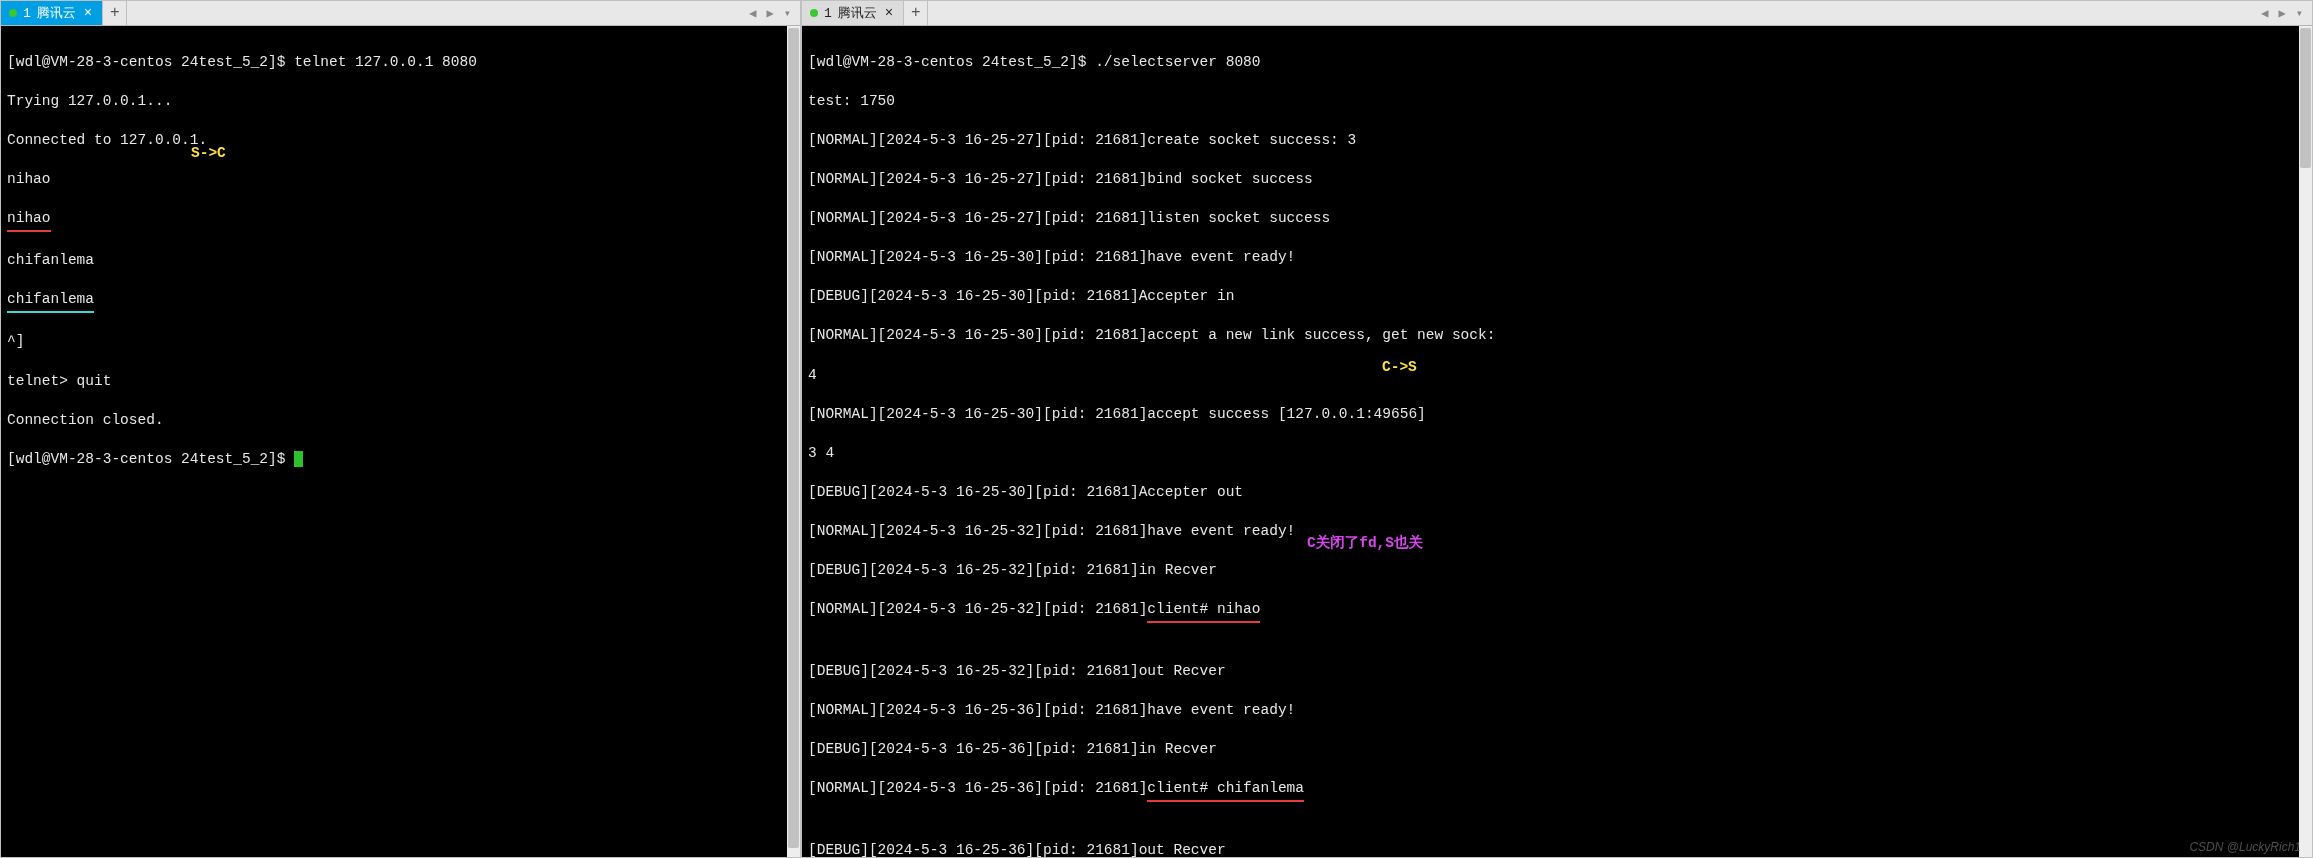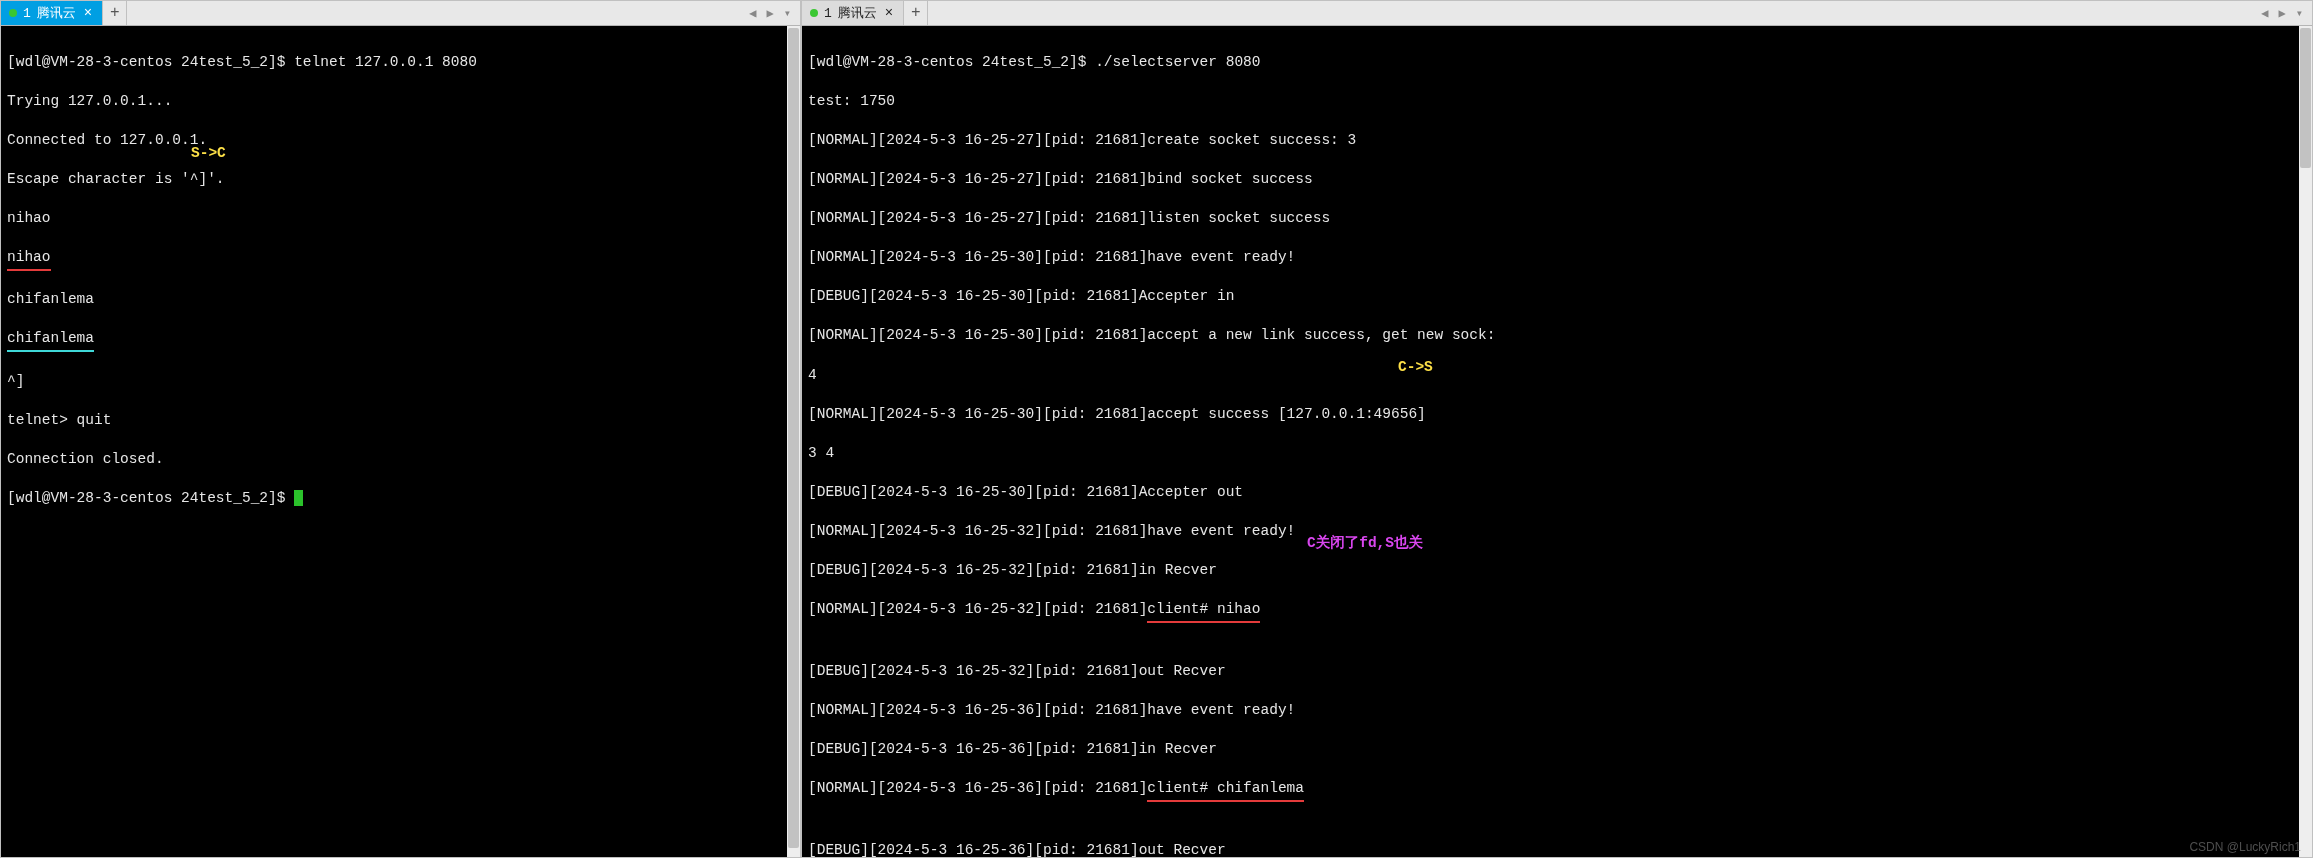--- a/index.html
+++ b/index.html
@@ -85,20 +85,21 @@
     .cursor-block { background:#2bc22b; color:#2bc22b; display:inline-block; width:9px; height:16px; vertical-align:text-bottom;}
     .annot { position:absolute; font-weight:bold; pointer-events:none; }
     .annot-red { color:#fde047; }
     .annot-green { color:#d946ef; }
     .underline-red { border-bottom:2px solid #e43b3b; display:inline-block; padding-bottom:1px;}
     .underline-cyan { border-bottom:2px solid #3fd8d8; display:inline-block; padding-bottom:1px;}
     .watermark {
       position: fixed; right: 12px; bottom: 4px;
       color: rgba(130,130,130,0.6); font-size: 12px;
       font-family: Arial, sans-serif;
+      font-style: italic;
     }
     .line { display:block; }
     .blank { height: 19px; }
   </style>
 </head>
 <body>
 
 <div class="pane pane-left">
   <div class="tabbar">
     <div class="tab active-left">
@@ -111,21 +112,20 @@
     <div class="tab-nav">
       <span>◀</span>
       <span>▶</span>
       <span>▾</span>
     </div>
   </div>
   <div class="terminal">
 <span class="line"><span>[wdl@VM-28-3-centos 24test_5_2]$</span><span> telnet 127.0.0.1 8080</span></span>
 <span class="line">Trying 127.0.0.1...</span>
 <span class="line">Connected to 127.0.0.1.</span>
-<span class="line">Escape character is '^]'.</span>
 <span class="line">nihao</span>
 <span class="line"><span class="underline-red">nihao</span></span>
 <span class="line">chifanlema</span>
 <span class="line"><span class="underline-cyan">chifanlema</span></span>
 <span class="line">^]</span>
 <span class="line">telnet&gt; quit</span>
 <span class="line">Connection closed.</span>
 <span class="line"><span>[wdl@VM-28-3-centos 24test_5_2]$ </span><span class="cursor-block"></span></span>
     <span class="annot annot-red" style="left:190px; top:118px;">S-&gt;C</span>
   </div>
@@ -169,21 +169,21 @@
 <span class="line">[DEBUG][2024-5-3 16-25-32][pid: 21681]out Recver</span>
 <span class="line">[NORMAL][2024-5-3 16-25-36][pid: 21681]have event ready!</span>
 <span class="line">[DEBUG][2024-5-3 16-25-36][pid: 21681]in Recver</span>
 <span class="line"><span>[NORMAL][2024-5-3 16-25-36][pid: 21681]</span><span class="underline-red">client# chifanlema</span></span>
 <span class="blank"></span>
 <span class="line">[DEBUG][2024-5-3 16-25-36][pid: 21681]out Recver</span>
 
 
 
 
-    <span class="annot annot-red" style="left:596px; top:332px;">C-&gt;S</span>
+    <span class="annot annot-red" style="left:580px; top:332px;">C-&gt;S</span>
     <span class="annot annot-green" style="left:505px; top:508px;">C关闭了fd,S也关</span>
   </div>
   <div class="scrollbar">
     <div class="scrollbar-thumb"></div>
   </div>
 </div>
 
 <div class="watermark">CSDN @LuckyRich1</div>
 
 </body></html>

